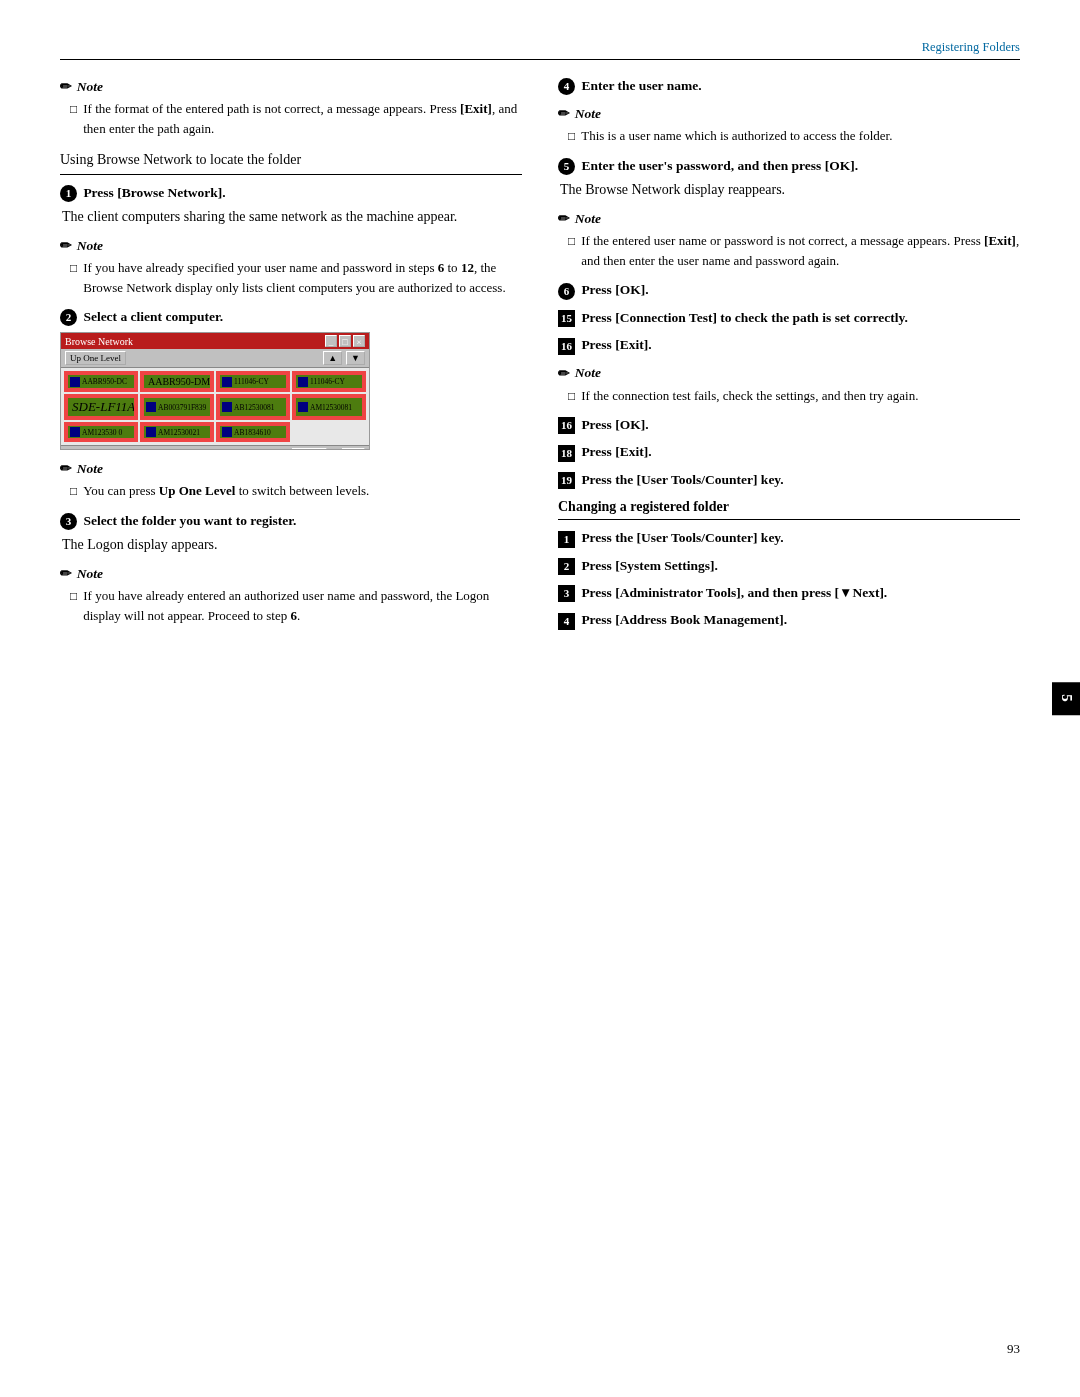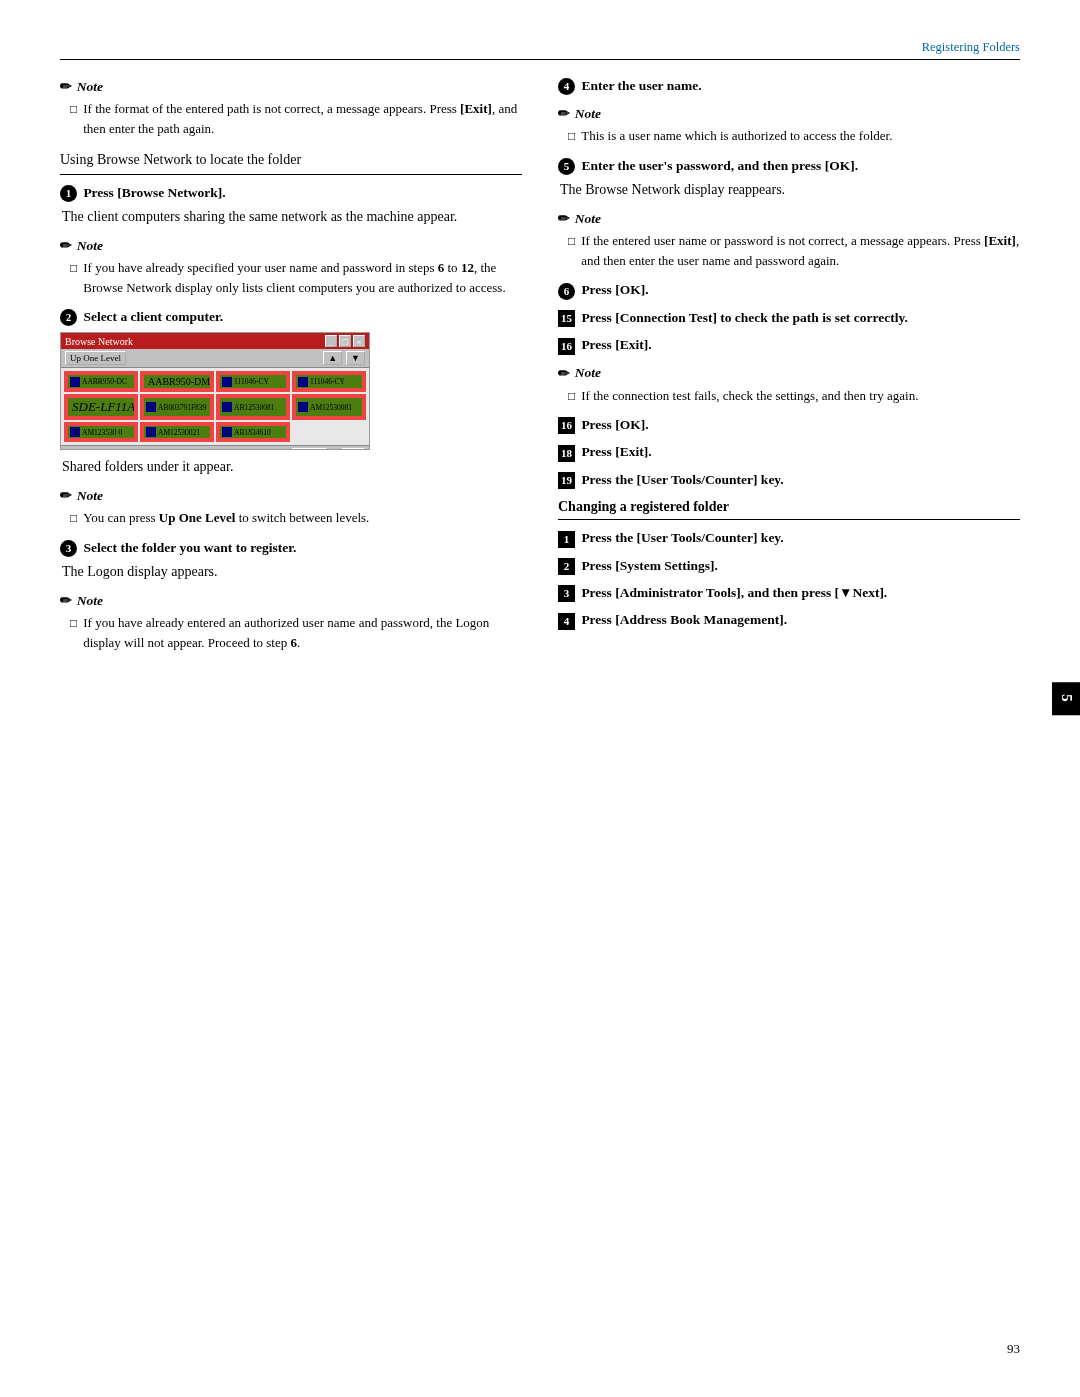--- a/index.html
+++ b/index.html
@@ -327,23 +327,20 @@
             <div class="screenshot-cell">
                 <div style="width:10px;height:10px;background:#000080;display:inline-block;"></div>
                 <span style="font-size:7.5px;">AB1834610</span>
               </div>
           </div>
           <div style="background:#c0c0c0;border-top:1px solid #888;padding:2px 4px;display:flex;justify-content:flex-end;gap:15px;">
             <div class="screenshot-btn" style="font-size:9px;">Cancel</div>
             <div class="screenshot-btn" style="font-size:9px;">OK</div>
           </div>
         </div>
-        <div class="step-body">
-          Shared folders under it appear.
-        </div>
       </div>
 
       <div class="note-block">
         <div class="note-title">
           <span class="note-icon">✏</span>
           <span>Note</span>
         </div>
         <div class="note-content">
           <div class="note-item">
             <span class="checkbox-sym">□</span>

